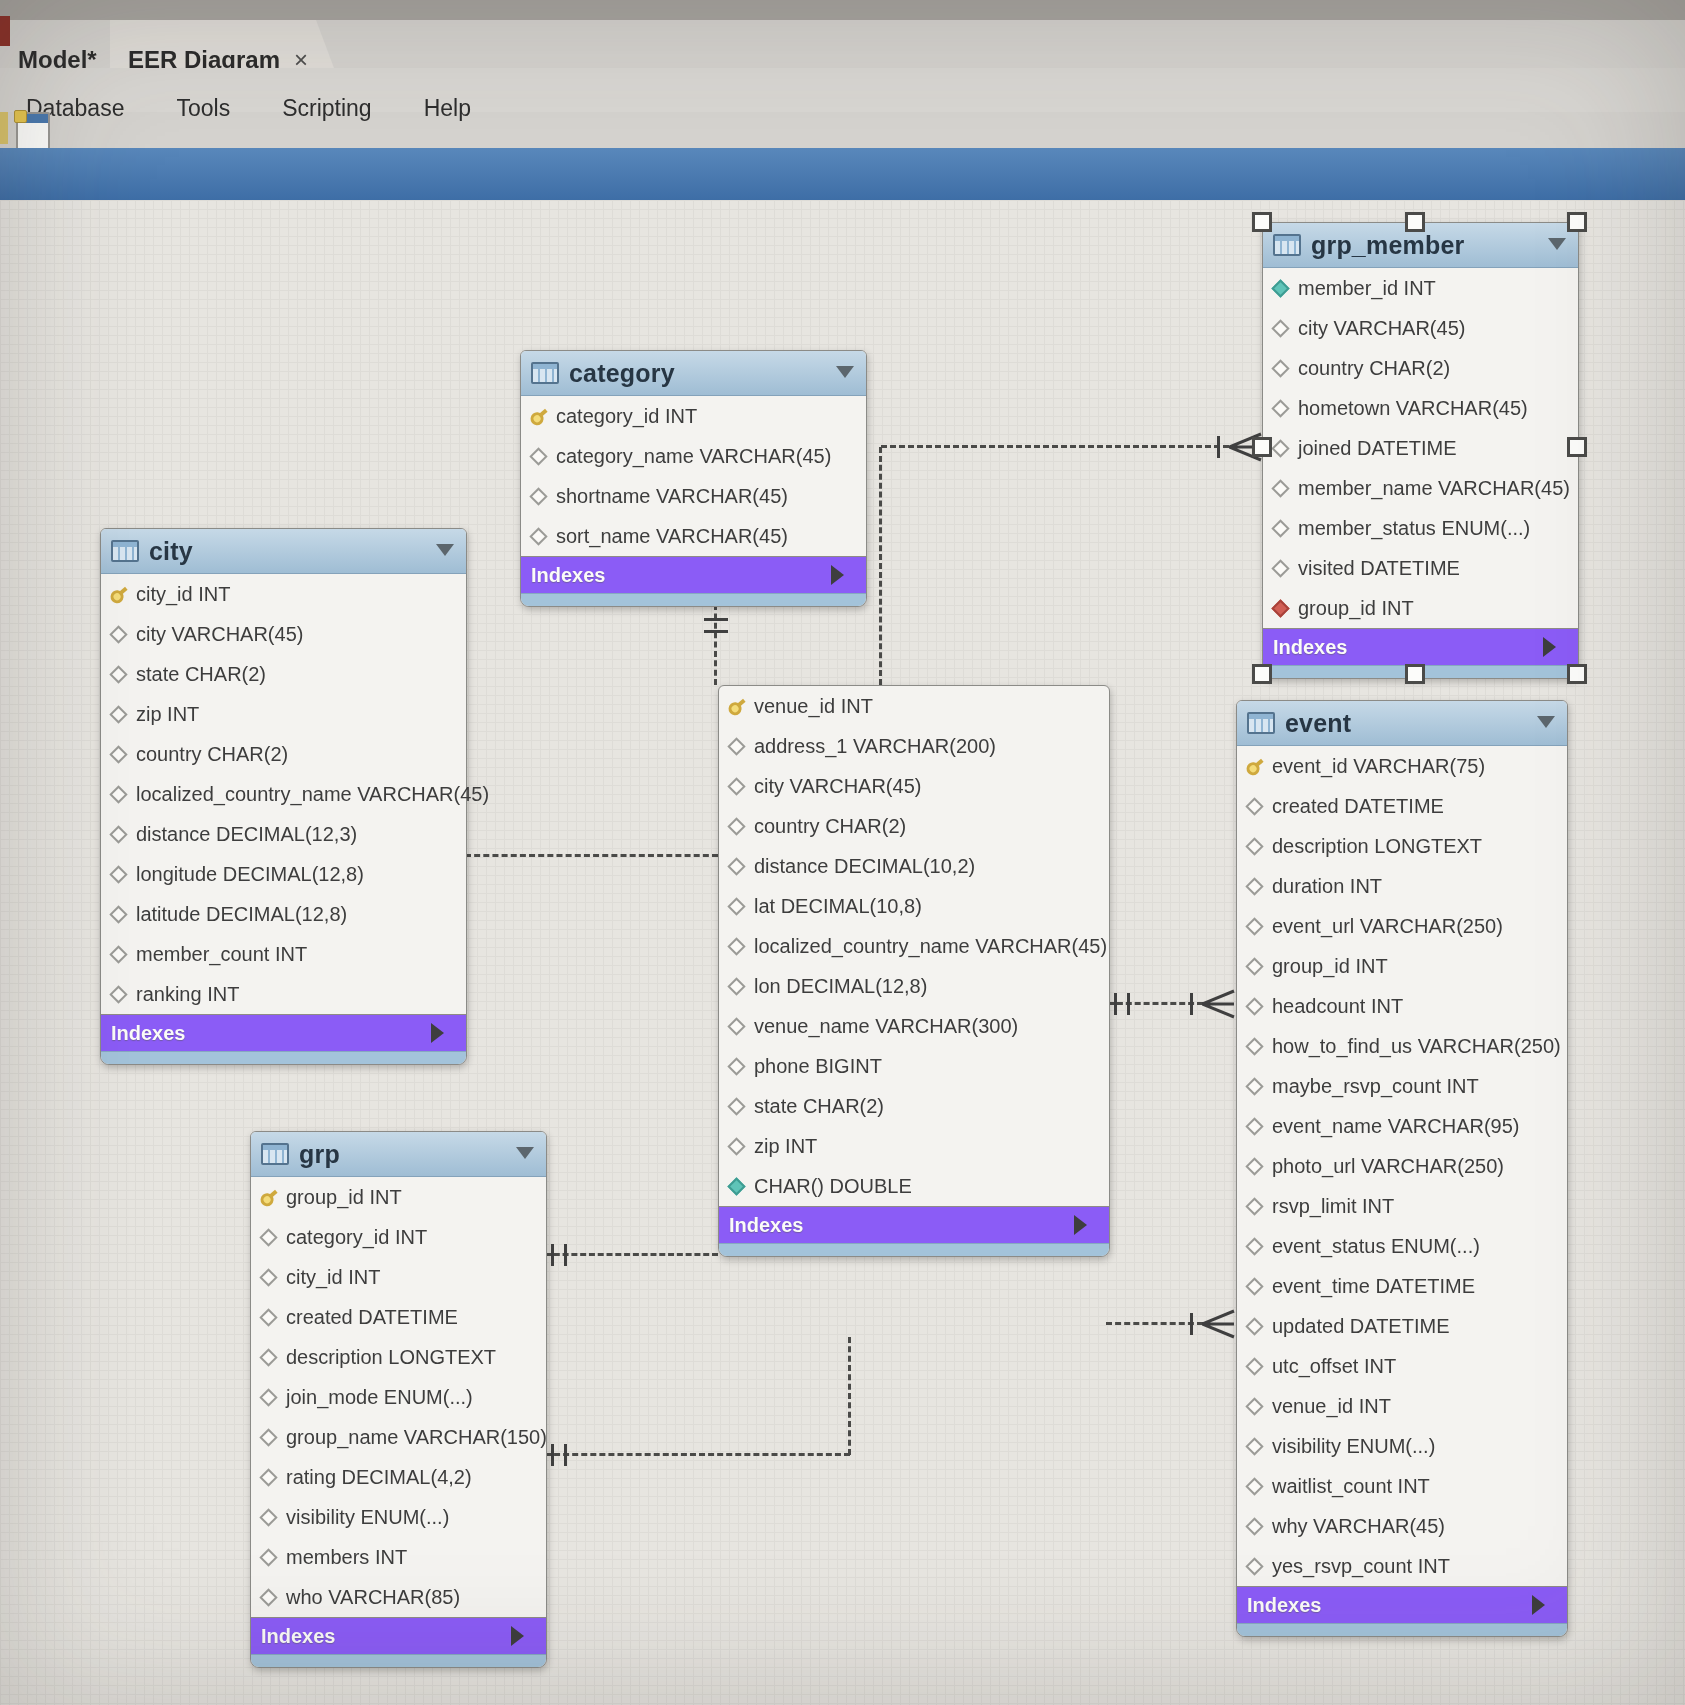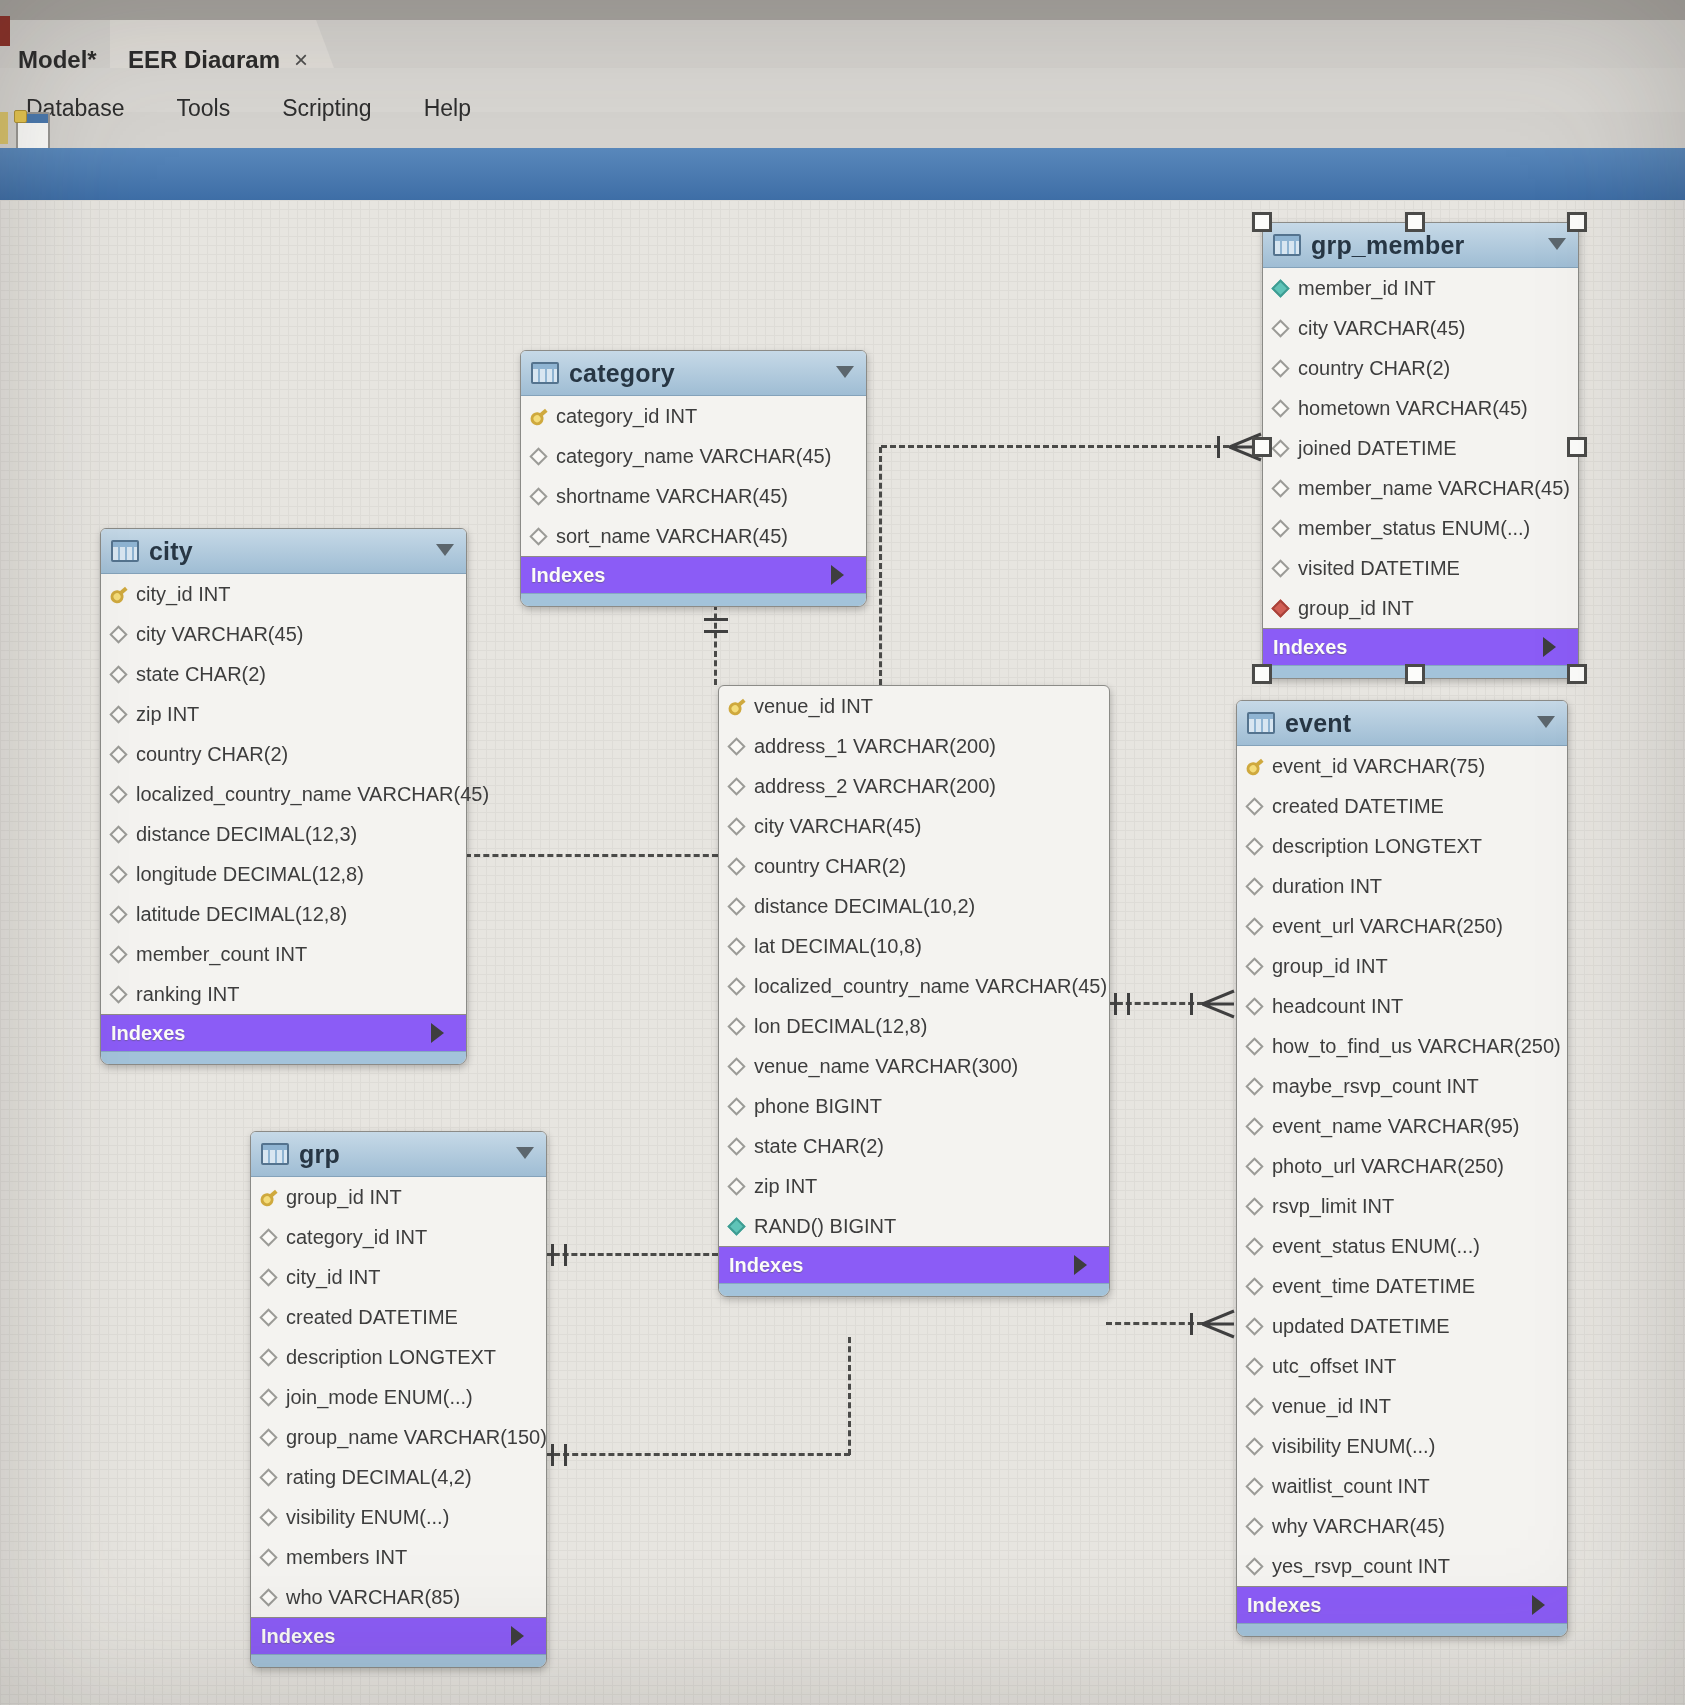--- a/index.html
+++ b/index.html
@@ -306,24 +306,20 @@
     <div class="t-row">
           <span class="c-icon icon-key"></span>
           <span class="c-text">venue_id INT</span>
         </div>
         <div class="t-row">
           <span class="c-icon icon-diamond"></span>
           <span class="c-text">address_1 VARCHAR(200)</span>
         </div>
         <div class="t-row">
           <span class="c-icon icon-diamond"></span>
-          <span class="c-text">address_2 VARCHAR(200)</span>
-        </div>
-        <div class="t-row">
-          <span class="c-icon icon-diamond"></span>
           <span class="c-text">city VARCHAR(45)</span>
         </div>
         <div class="t-row">
           <span class="c-icon icon-diamond"></span>
           <span class="c-text">country CHAR(2)</span>
         </div>
         <div class="t-row">
           <span class="c-icon icon-diamond"></span>
           <span class="c-text">distance DECIMAL(10,2)</span>
         </div>
@@ -350,21 +346,21 @@
         <div class="t-row">
           <span class="c-icon icon-diamond"></span>
           <span class="c-text">state CHAR(2)</span>
         </div>
         <div class="t-row">
           <span class="c-icon icon-diamond"></span>
           <span class="c-text">zip INT</span>
         </div>
         <div class="t-row">
           <span class="c-icon icon-diamond-teal"></span>
-          <span class="c-text">RAND() BIGINT</span>
+          <span class="c-text">CHAR() DOUBLE</span>
         </div>
       </div>
     <div class="t-footer">
       <span>Indexes</span>
       <span class="f-arrow"></span>
     </div>
     <div class="t-strip"></div>
   </div>
 
   <div class="table-card" style="left:1262px;top:22px;width:315px;">

